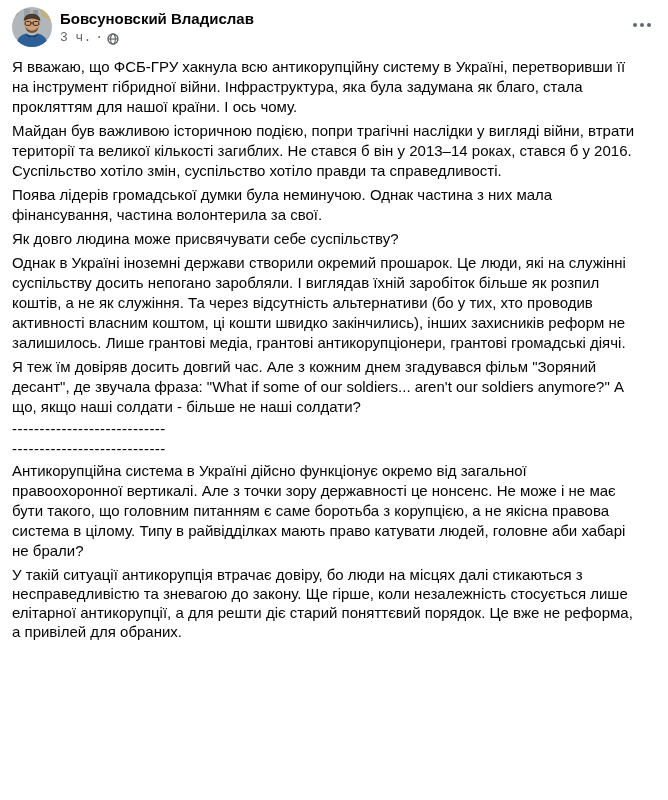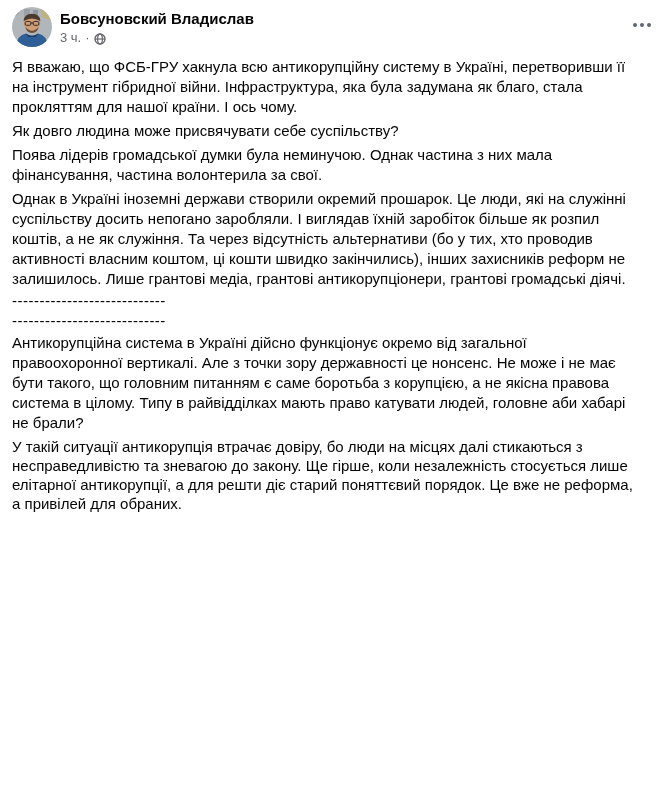--- a/index.html
+++ b/index.html
@@ -41,20 +41,21 @@
     display: inline-block;
   }
   .meta-row {
     display: flex;
     align-items: center;
     gap: 4px;
     margin-top: 2px;
     font-size: 13px;
     color: #65676b;
     line-height: 16px;
+    font-family: Liberation Mono, monospace;
   }
   .meta-timestamp { cursor: pointer; }
   .meta-dot { color: #65676b; }
   .globe-icon { display: inline-flex; margin-top: 1px; }
   .more-button {
     position: absolute;
     right: 10px; top: 13px;
     width: 32px; height: 24px;
     display: flex;
     align-items: center;
@@ -135,22 +136,24 @@
 
     <button class="more-button" aria-label="Actions">
       <span class="dot"></span>
       <span class="dot"></span>
       <span class="dot"></span>
     </button>
   </div>
 
   <div class="post-text">
     <p class="post-paragraph">Я вважаю, що ФСБ-ГРУ хакнула всю антикорупційну систему в Україні, перетворивши її на інструмент гібридної війни. Інфраструктура, яка була задумана як благо, стала прокляттям для нашої країни. І ось чому.</p>
+    <p class="post-paragraph">Майдан був важливою історичною подією, попри трагічні наслідки у вигляді війни, втрати території та великої кількості загиблих. Не стався б він у 2013–14 роках, стався б у 2016. Суспільство хотіло змін, суспільство хотіло правди та справедливості.</p>
+    <p class="post-paragraph">Поява лідерів громадської думки була неминучою. Однак частина з них мала фінансування, частина волонтерила за свої.</p>
     <p class="post-paragraph">Як довго людина може присвячувати себе суспільству?</p>
-    <p class="post-paragraph">Поява лідерів громадської думки була неминучою. Однак частина з них мала фінансування, частина волонтерила за свої.</p>
     <p class="post-paragraph">Однак в Україні іноземні держави створили окремий прошарок. Це люди, які на служінні суспільству досить непогано заробляли. І виглядав їхній заробіток більше як розпил коштів, а не як служіння. Та через відсутність альтернативи (бо у тих, хто проводив активності власним коштом, ці кошти швидко закінчились), інших захисників реформ не залишилось. Лише грантові медіа, грантові антикорупціонери, грантові громадські діячі.</p>
+    <p class="post-paragraph">Я теж їм довіряв досить довгий час. Але з кожним днем згадувався фільм "Зоряний десант", де звучала фраза: "What if some of our soldiers... aren't our soldiers anymore?" А що, якщо наші солдати - більше не наші солдати?</p>
     <p class="post-paragraph separator">----------------------------</p>
     <p class="post-paragraph separator">----------------------------</p>
     <p class="post-paragraph">Антикорупційна система в Україні дійсно функціонує окремо від загальної правоохоронної вертикалі. Але з точки зору державності це нонсенс. Не може і не має бути такого, що головним питанням є саме боротьба з корупцією, а не якісна правова система в цілому. Типу в райвідділках мають право катувати людей, головне аби хабарі не брали?</p>
     <p class="post-paragraph last">У такій ситуації антикорупція втрачає довіру, бо люди на місцях далі стикаються з несправедливістю та зневагою до закону. Ще гірше, коли незалежність стосується лише елітарної антикорупції, а для решти діє старий поняттєвий порядок. Це вже не реформа, а привілей для обраних.</p>
   </div>
 
 </div>
 
 </body></html>

